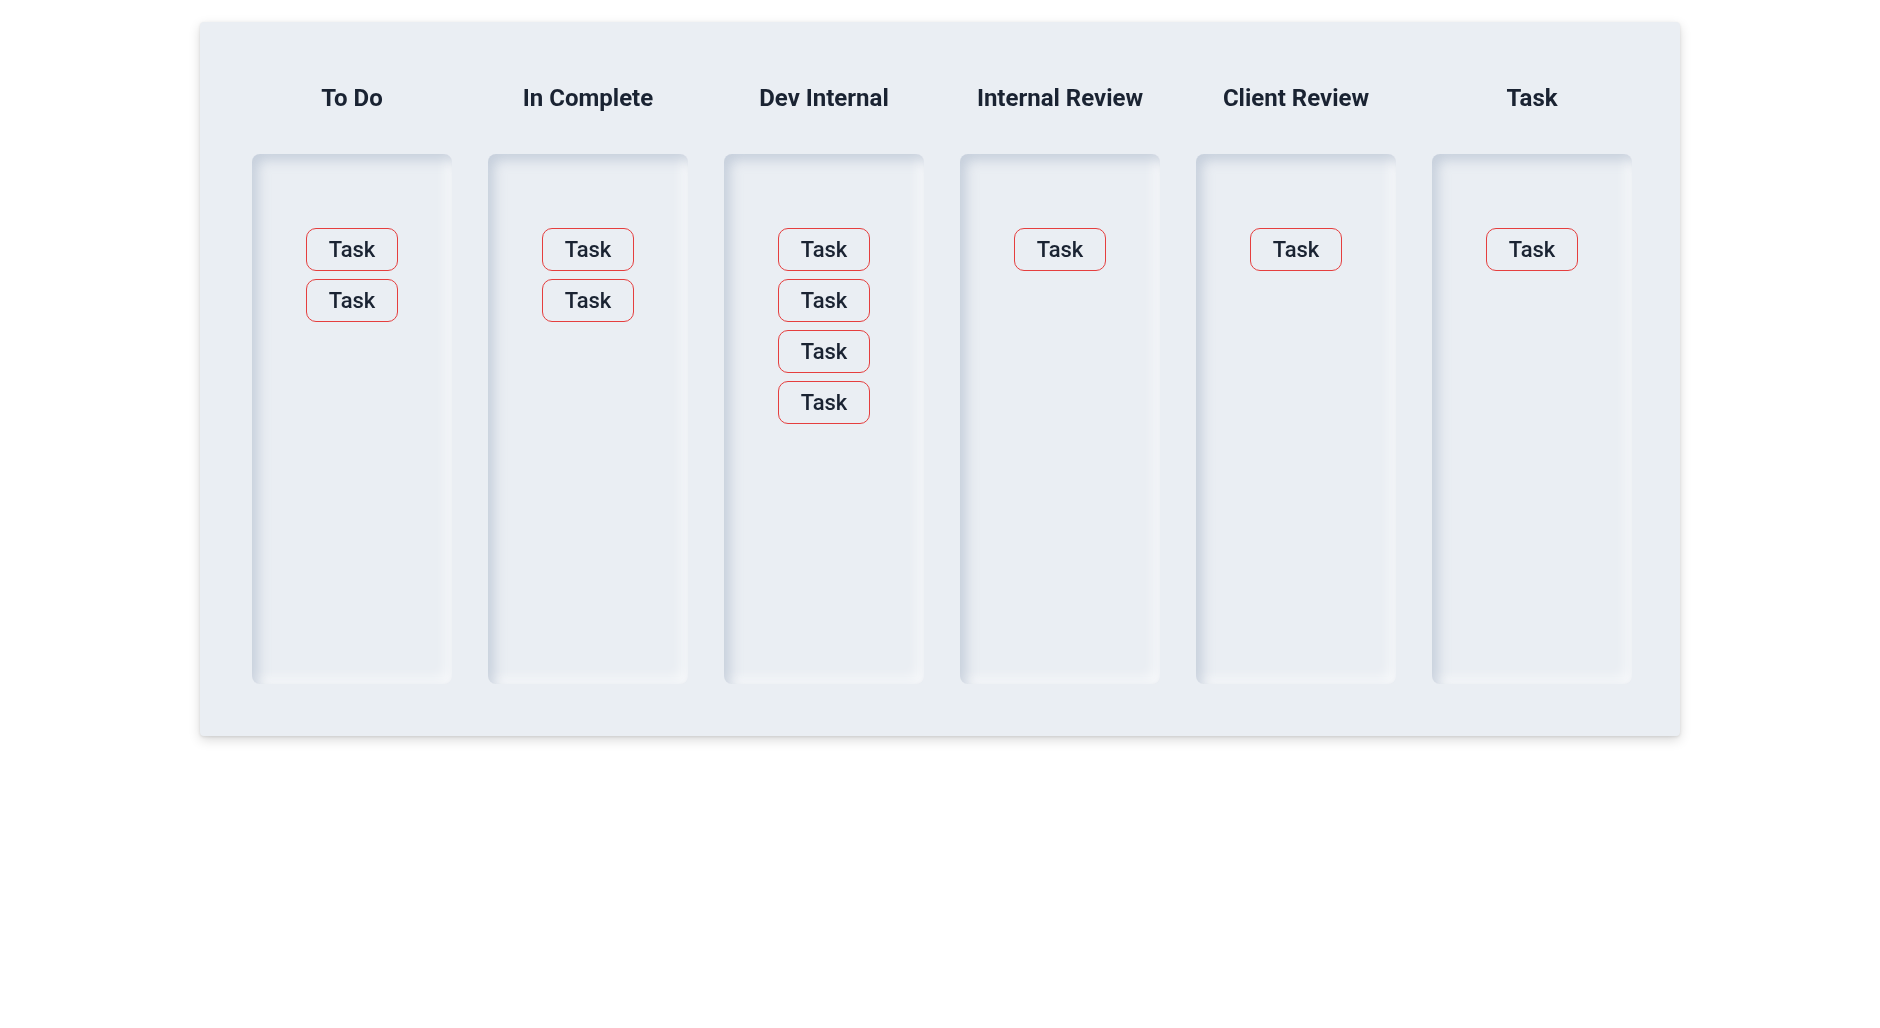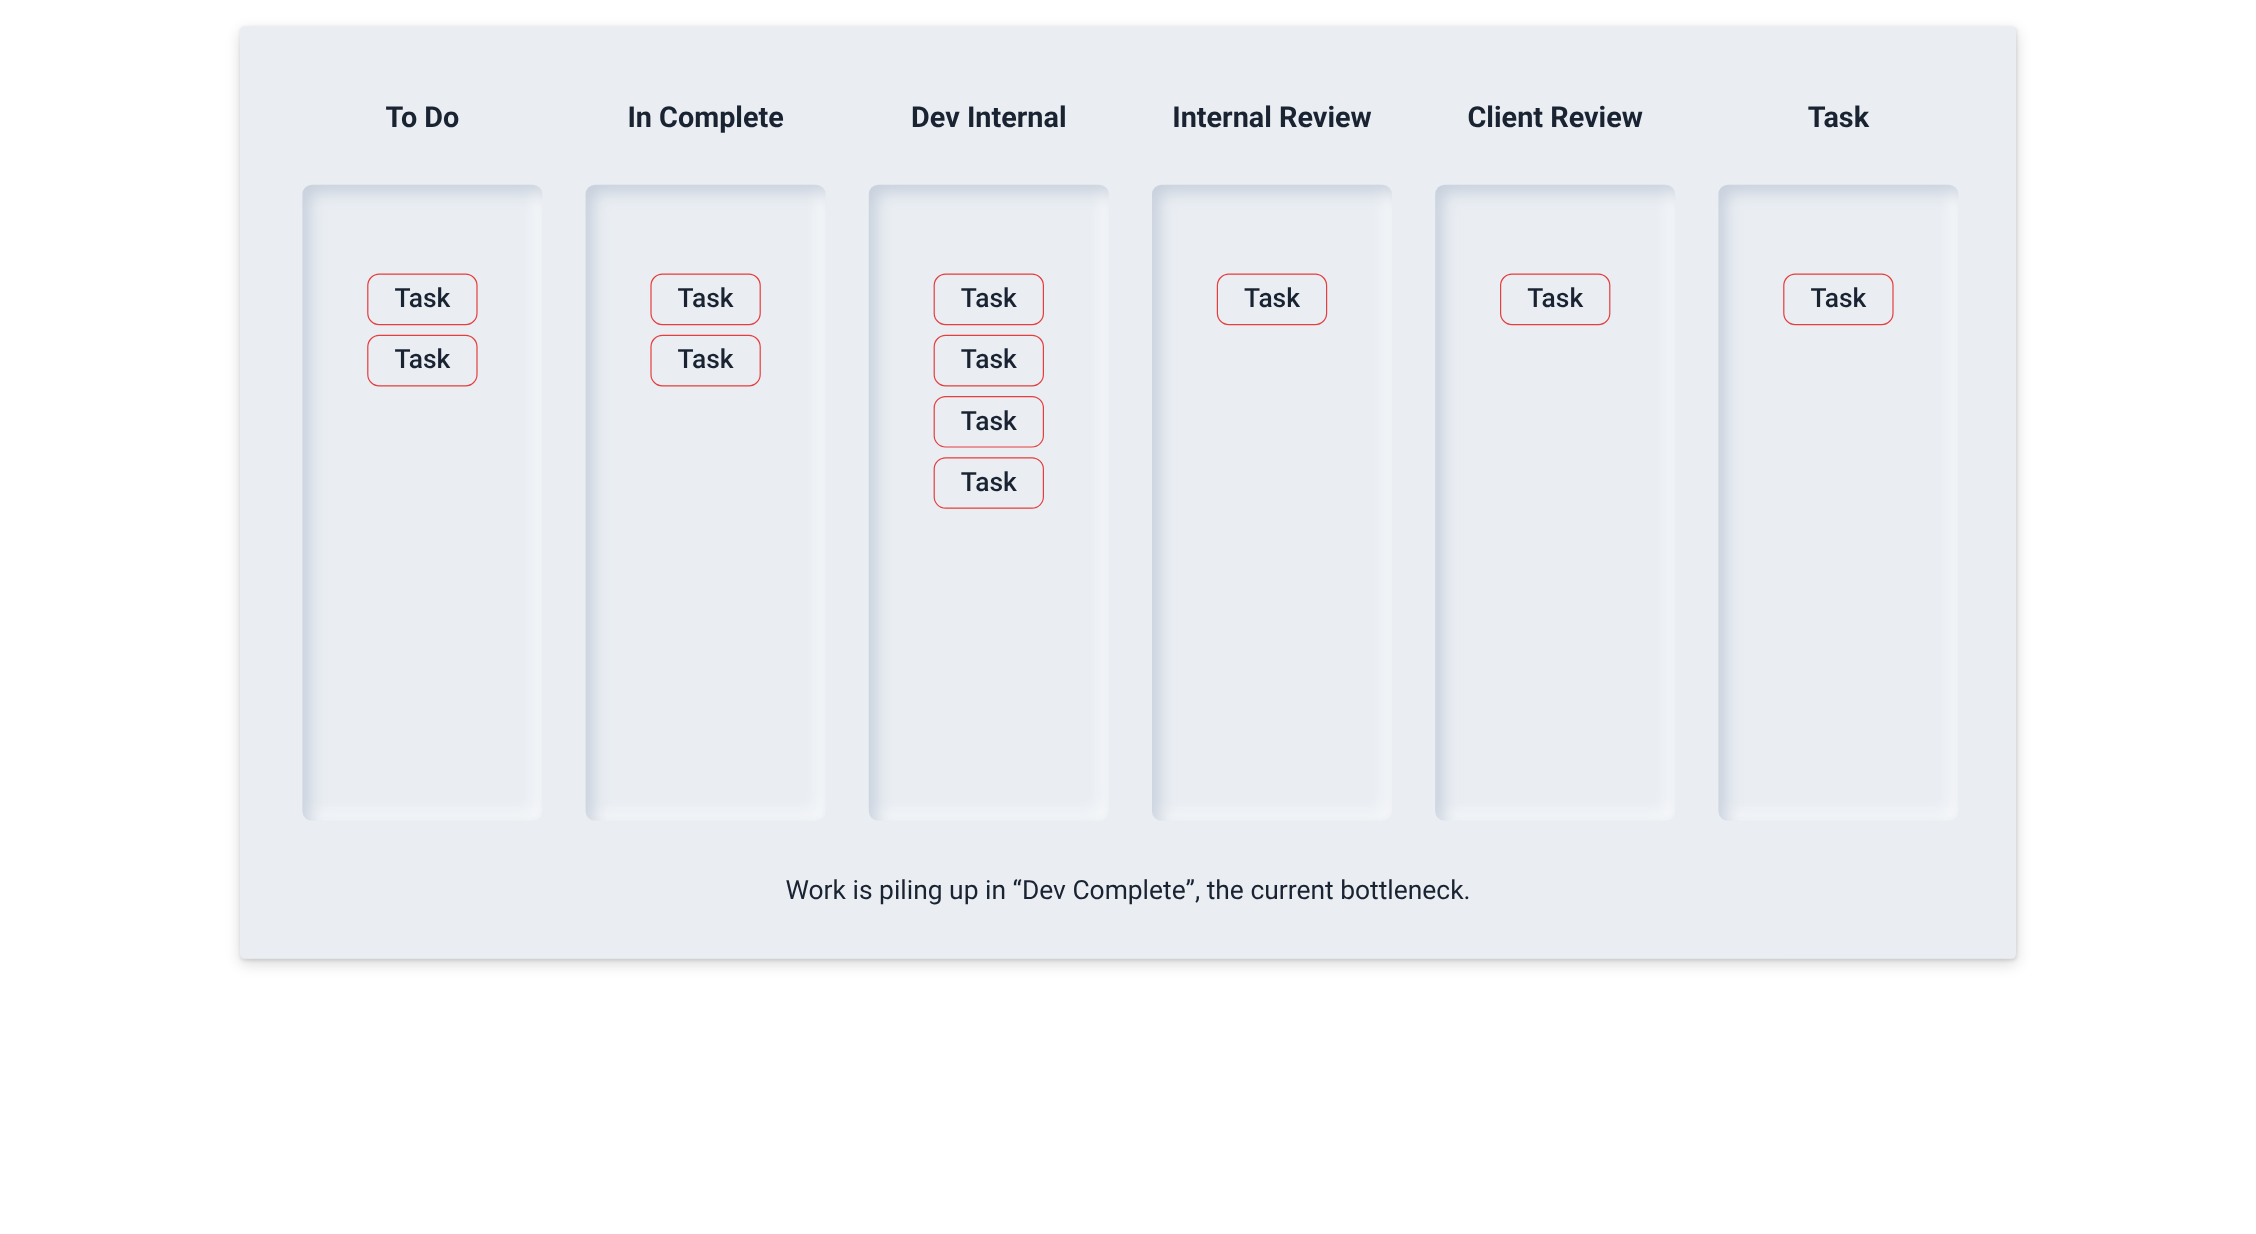--- a/index.html
+++ b/index.html
@@ -126,15 +126,14 @@
 
     <div class="column-wrapper">
       <div class="column-header">Task</div>
       <div class="column-well">
         <div class="task-card">Task</div>
       </div>
     </div>
 
   </div>
 
-  <div class="caption">Work is piling up in “Dev Complete”, the current bottleneck.</div>
 
 </div>
 
 </body></html>

